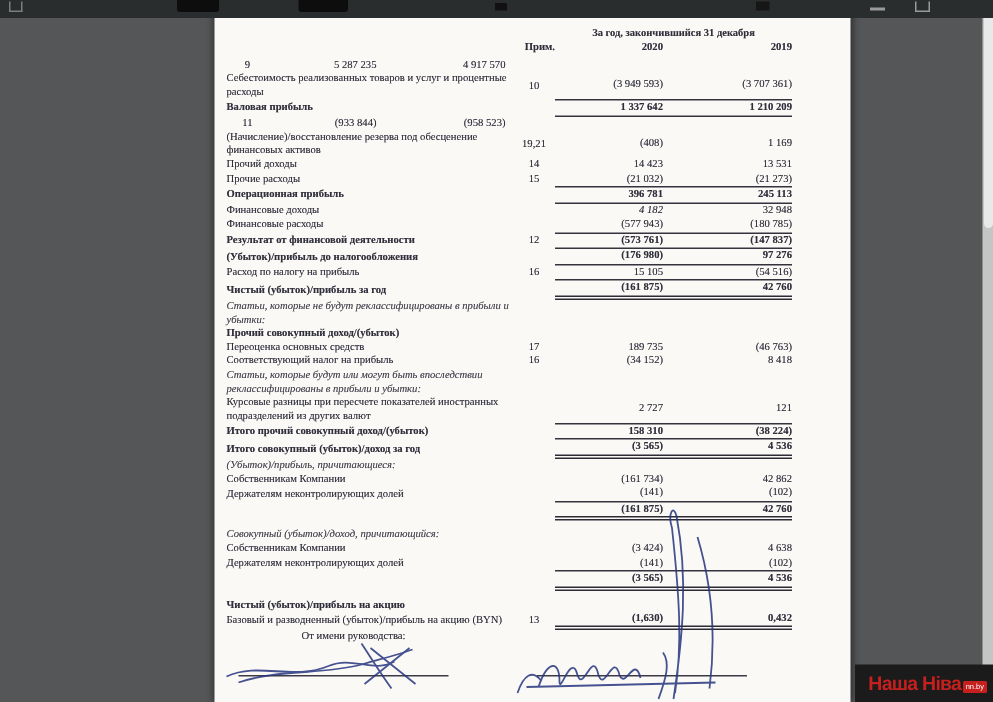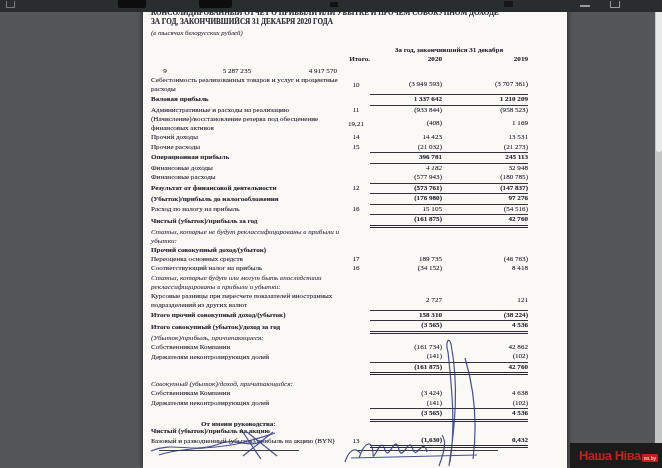--- a/index.html
+++ b/index.html
@@ -50,21 +50,21 @@
   .vals .v{width:72px;text-align:right;}
   .vals .v + .v{margin-left:14px;}
   .b{font-weight:bold;}
   .i{font-style:italic;color:#45444e;}
   .rt{border-top:1px solid #34333d;}
   .rb1{border-bottom:1px solid #34333d;}
   .rb2{border-bottom:3px double #2c2b35;}
 
   
   .footer{position:absolute;left:16px;right:8px;top:414px;height:48px;font-size:7.1px;}
-  .fm{font-weight:bold;padding-left:42px;}
+  .fm{font-weight:normal;padding-left:42px;}
   .sigblock{position:absolute;top:30px;}
   .sigblock.left{left:0;width:150px;}
   .sigblock.right{left:199px;width:150px;}
   .sigline{border-top:1px solid #3c3b45;width:140px;margin-bottom:1px;}
   .role,.name{font-weight:bold;line-height:9.2px;margin-top:28px;}
 
   .sig{position:absolute;left:0;top:0;pointer-events:none;z-index:12;}
 
   
   .watermark{
@@ -95,31 +95,26 @@
     <span class="ic ic2"></span>
     <span class="ic ic3"></span>
     <span class="ic ic4"></span>
     <span class="ic ic5"></span>
     <span class="ic ic6"></span>
     <span class="ic ic7"></span>
   </div>
 
   <div class="page">
     <div class="content">
-      <div class="doc-title">
-        <div>КОНСОЛИДИРОВАННЫЙ ОТЧЕТ О ПРИБЫЛИ ИЛИ УБЫТКЕ И ПРОЧЕМ СОВОКУПНОМ ДОХОДЕ</div>
-        <div>ЗА ГОД, ЗАКОНЧИВШИЙСЯ 31 ДЕКАБРЯ 2020 ГОДА</div>
-        <div class="subtitle">(в тысячах белорусских рублей)</div>
-      </div>
 
       <div class="thead">
         <div class="period">За год, закончившийся 31 декабря</div>
         <div class="cols">
           <span class="lblspace"></span>
-          <span class="notehead">Итого.</span>
+          <span class="notehead">Прим.</span>
           <span class="vals">
             <span class="v">2020</span>
             <span class="v">2019</span>
           </span>
         </div>
       </div>
 
       <div class="tbody">
           <div class="row">
             <div class="note">9</div>
@@ -138,21 +133,20 @@
           </div>
           <div class="row">
             <div class="lbl b">Валовая прибыль</div>
             <div class="note"></div>
             <div class="vals rt rb1 b">
               <div class="v" style="display: inline-block;">1 337 642</div>
               <div class="v" style="display: inline-block;">1 210 209</div>
             </div>
           </div>
           <div class="row">
-            <div class="lbl">Административные и расходы на реализацию</div>
             <div class="note">11</div>
             <div class="vals">
               <div class="v" style="display: inline-block;">(933 844)</div>
               <div class="v" style="display: inline-block;">(958 523)</div>
             </div>
           </div>
           <div class="row">
             <div class="lbl">(Начисление)/восстановление резерва под обесценение финансовых активов</div>
             <div class="note">19,21</div>
             <div class="vals">

